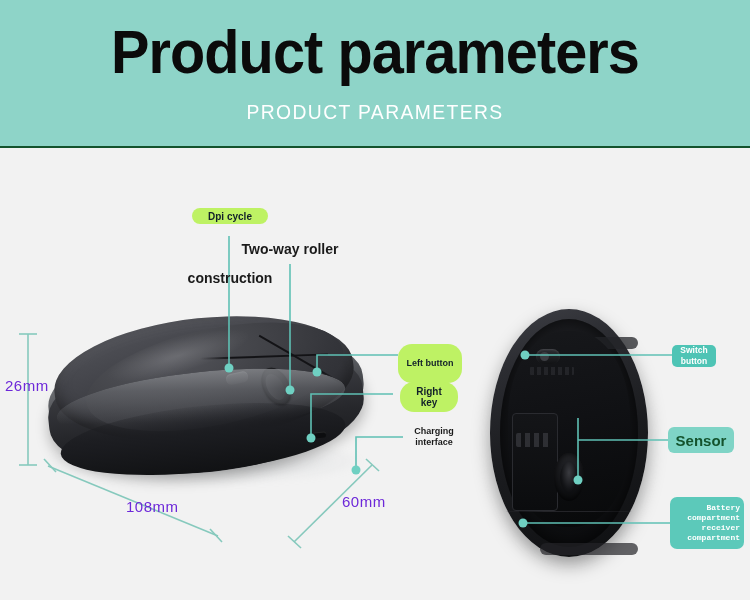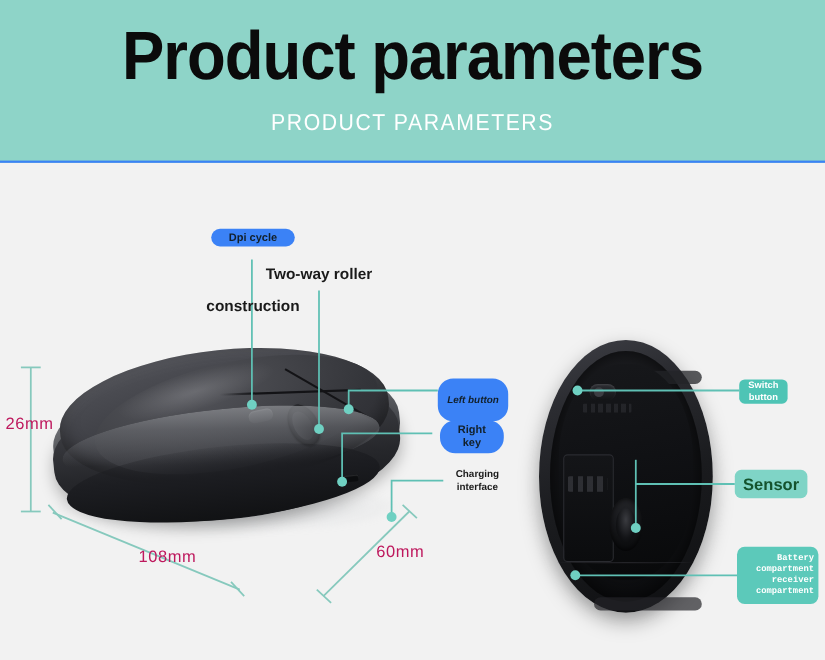--- a/index.html
+++ b/index.html
@@ -9,21 +9,21 @@
     font-family:"Liberation Sans","DejaVu Sans",sans-serif;
     overflow:hidden;
     position:relative;
   }
   #page{position:relative;width:750px;height:600px;background:#f2f2f2;overflow:hidden;}
 
   
   .header{
     position:absolute;left:0;top:0;width:750px;height:148px;
     background:#8ed4c8;
-    border-bottom:2px solid #3b82f6;
+    border-bottom:2px solid #14532d;
     box-sizing:border-box;
   }
   .header-title{
     position:absolute;left:0;top:20px;width:750px;
     text-align:center;
     font-family:"Liberation Sans","DejaVu Sans",sans-serif;
     font-weight:bold;
     font-size:62px;
     line-height:64px;
     letter-spacing:-1px;
@@ -37,40 +37,40 @@
     font-size:21px;
     letter-spacing:1.5px;
     color:#ffffff;
     transform:scaleX(0.92);
     white-space:nowrap;
   }
 
   
   .pill{
     position:absolute;
-    background:#3b82f6;
+    background:#bef264;
     color:#12202a;
     font-size:9px;
     font-weight:bold;
     display:flex;align-items:center;justify-content:center;
     text-align:center;
     border-radius:14px;
     box-sizing:border-box;
     line-height:11px;
   }
   .plain-label{
     position:absolute;
     color:#1a1a1a;
     font-size:9px;
     font-weight:bold;
     text-align:center;
     line-height:11px;
   }
   .dim-text{
-    position:absolute;color:#be185d;font-size:15px;letter-spacing:0.5px;
+    position:absolute;color:#6d28d9;font-size:15px;letter-spacing:0.5px;
     white-space:nowrap;
   }
 
   
   .mouse-top-wrap{position:absolute;left:40px;top:310px;width:330px;height:190px;}
   .m-shadow{
     position:absolute;left:10px;top:128px;width:310px;height:46px;border-radius:50%;
     background:radial-gradient(ellipse at 50% 50%, rgba(120,125,130,.30) 0%, rgba(180,185,190,.12) 55%, rgba(242,242,242,0) 75%);
     filter:blur(3px);
   }
@@ -323,21 +323,21 @@
       <circle cx="578" cy="480" r="4.5"></circle>
       <circle cx="523" cy="523" r="4.5"></circle>
     </g>
   </svg>
 
   <div class="pill" style="left:192px;top:208px;width:76px;height:16px;border-radius:9px;font-size:10px;">Dpi cycle</div>
   <div class="plain-label" style="left:182px;top:227px;width:96px;font-size:14px;margin-top:46px;">construction</div>
 
   <div class="plain-label" style="left:228px;top:244px;width:124px;font-size:14px;">Two-way roller</div>
 
-  <div class="pill" style="left:398px;top:344px;width:64px;height:39px;font-style:italic;">Left button</div>
+  <div class="pill" style="left:398px;top:344px;width:64px;height:39px;">Left button</div>
 
   <div class="pill" style="left:400px;top:382px;width:58px;height:30px;flex-direction:column;font-size:10px;">
     <span>Right</span>
     <span>key</span>
   </div>
 
   <div class="plain-label" style="left:403px;top:426px;width:62px;">
     <div>Charging</div>
     <div>interface</div>
   </div>

